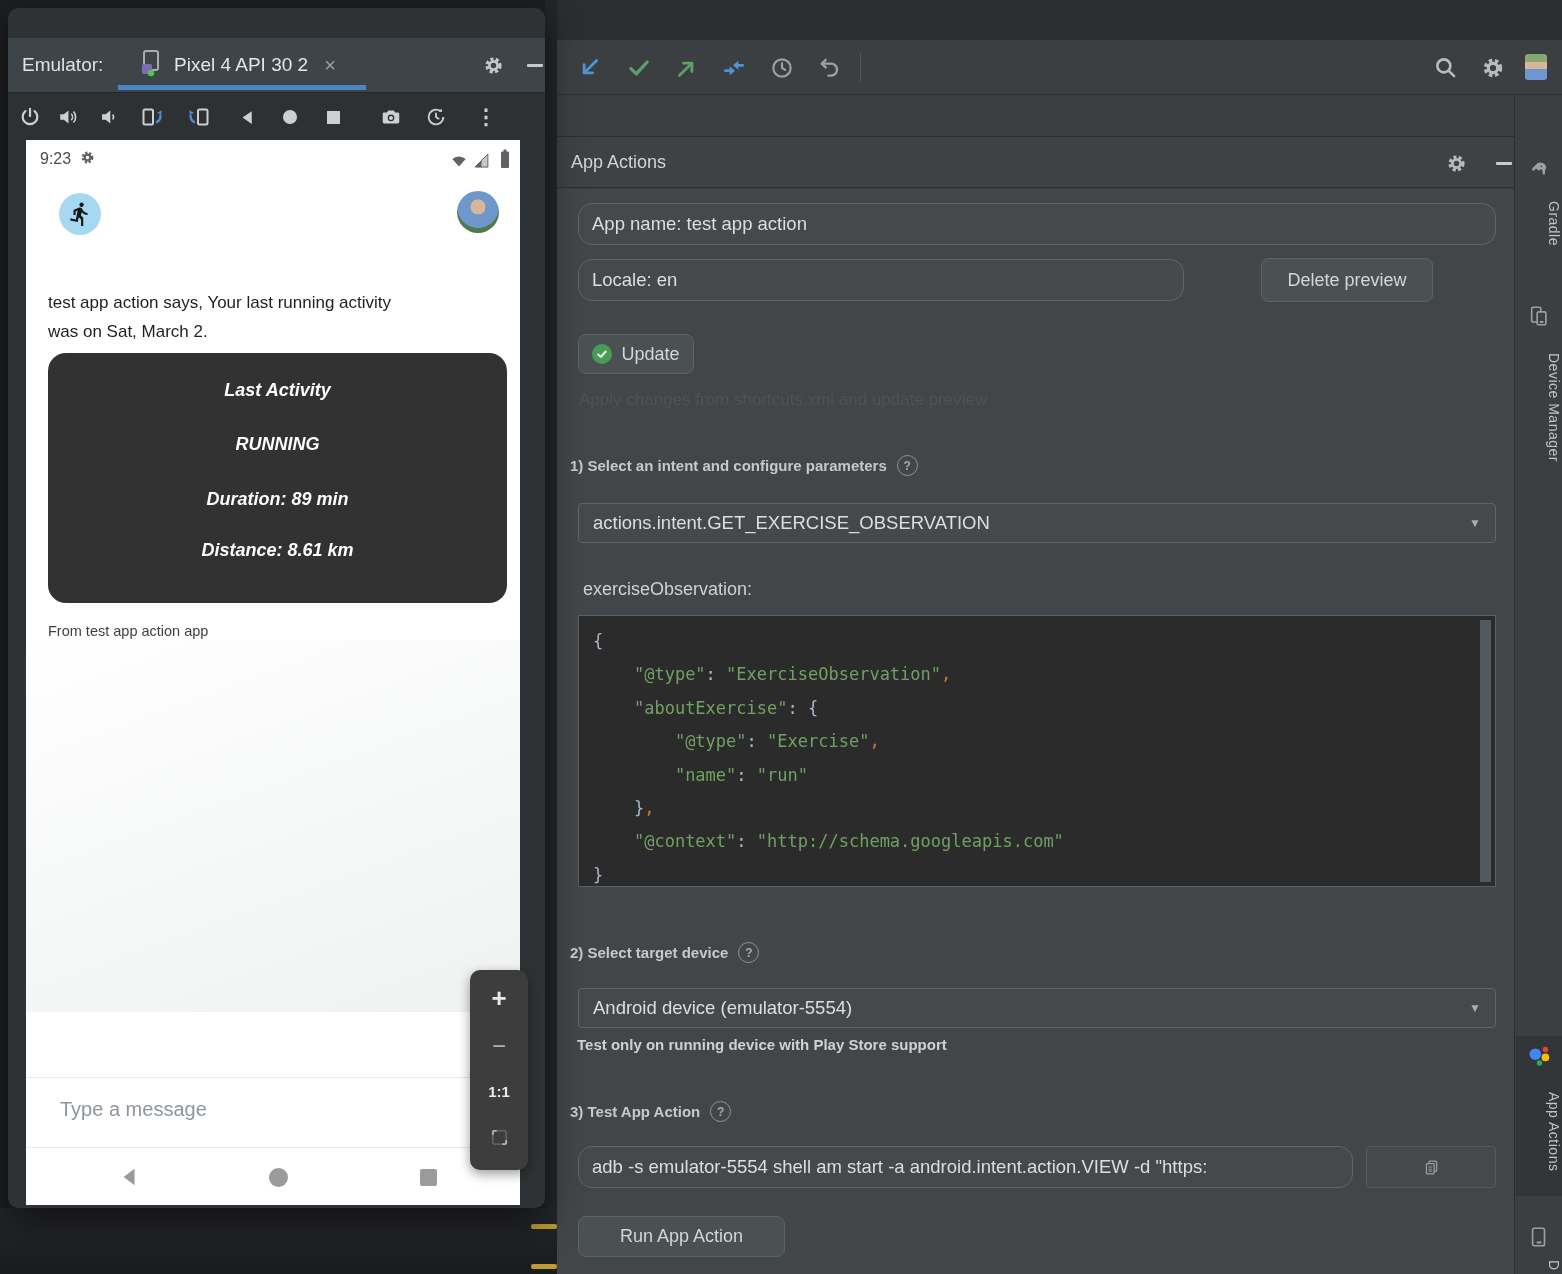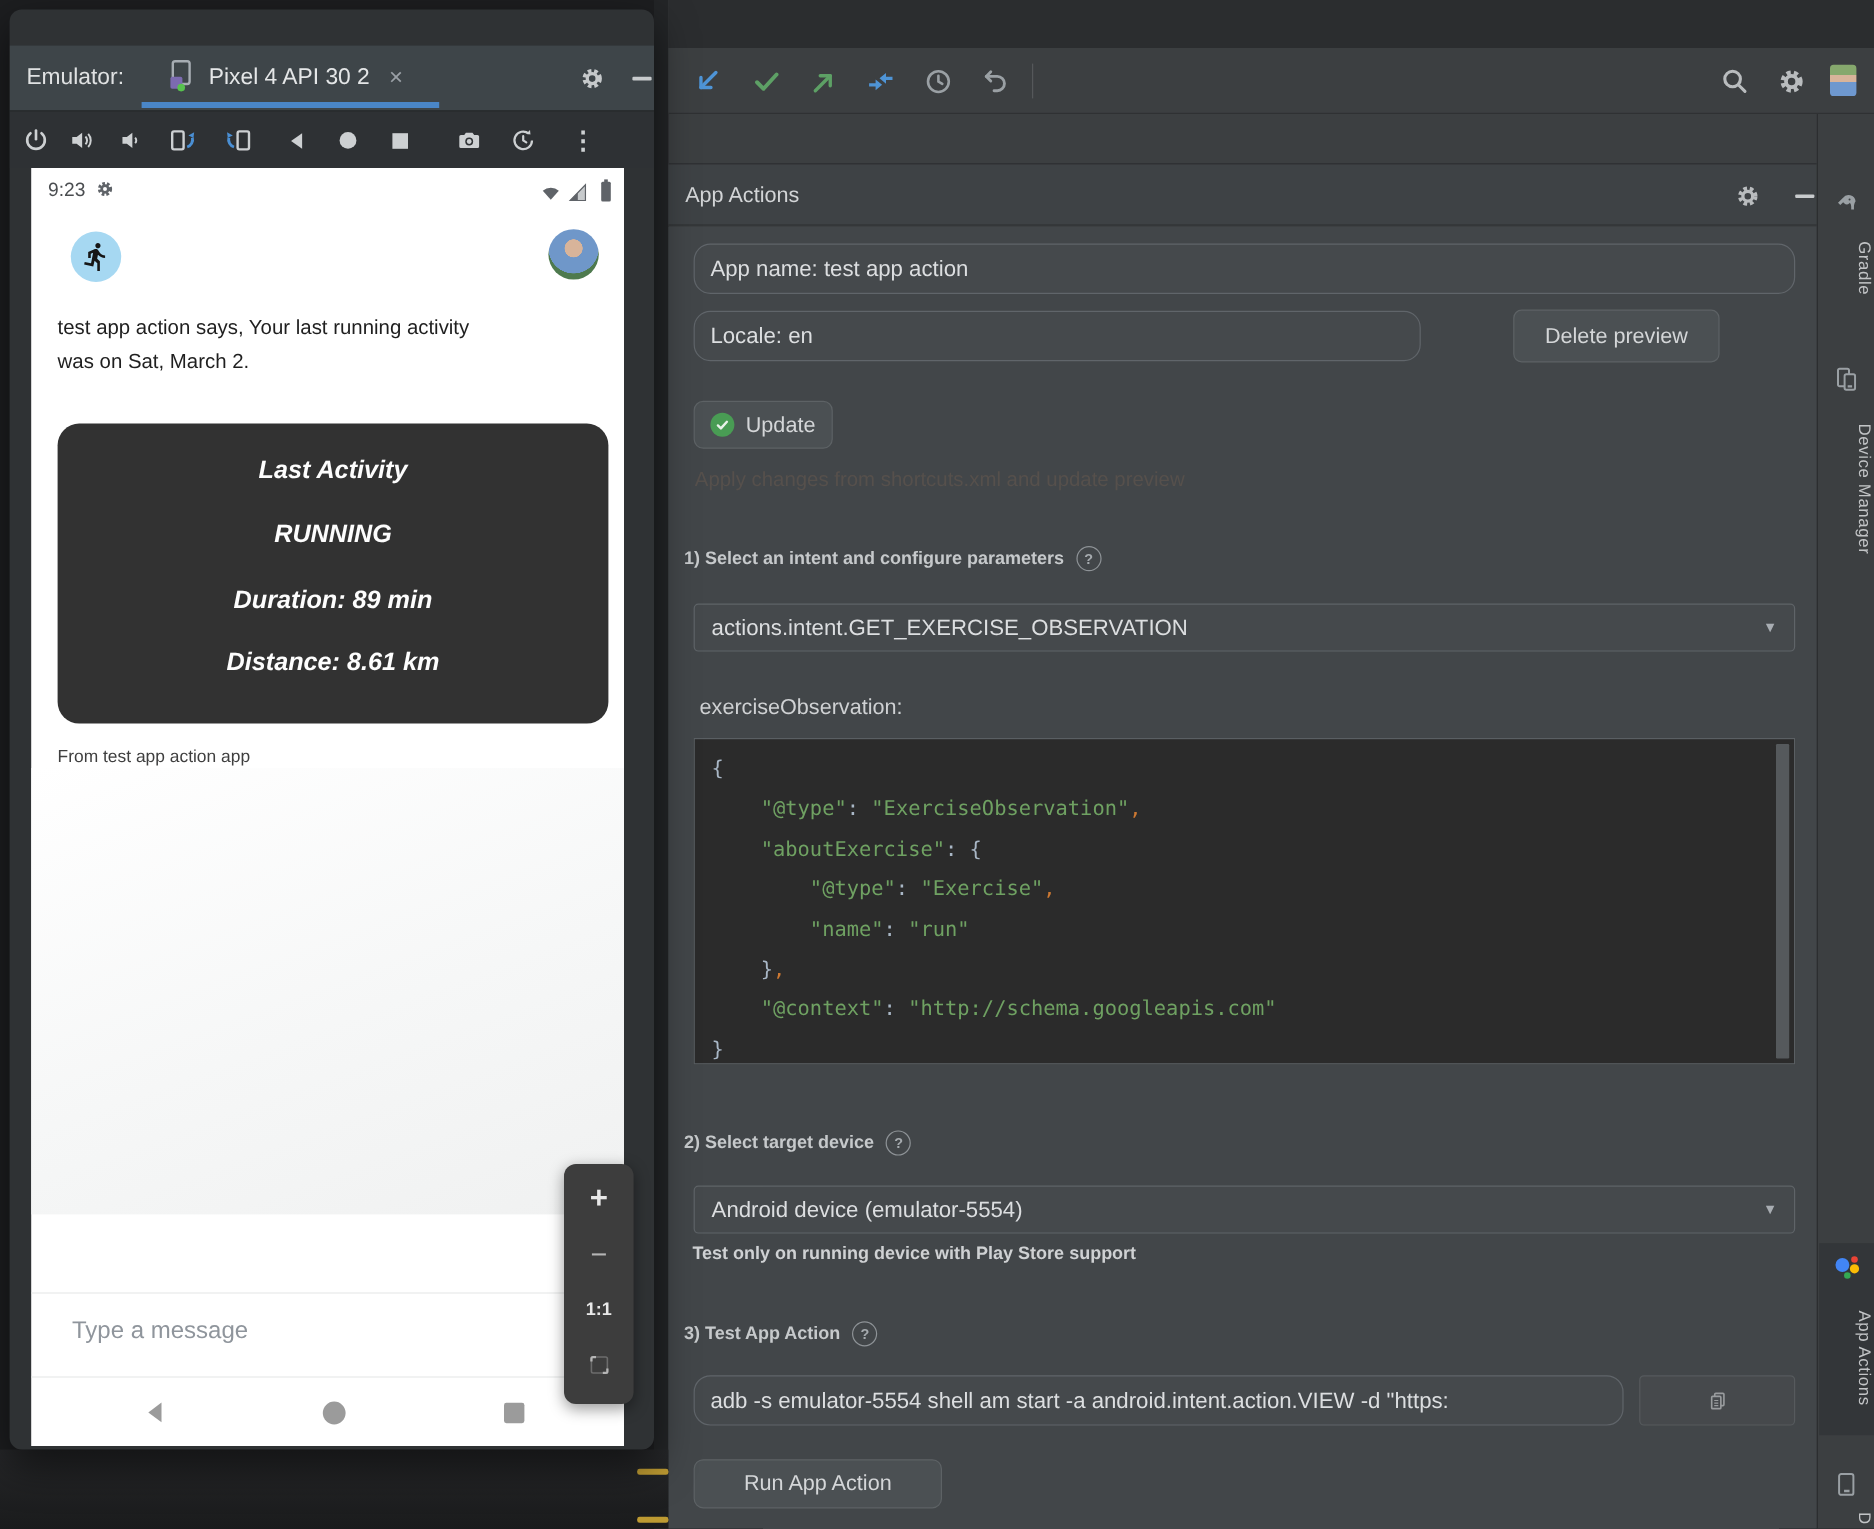--- a/index.html
+++ b/index.html
@@ -81,23 +81,23 @@
 
   
   .phone-screen { left:18px; top:132px; width:494px; height:1065px; background:#ffffff; overflow:hidden; }
   .status-time { position:absolute; left:14px; top:10px; font-size:16px; color:#4a4d50; }
   .shade { position:absolute; left:0; top:500px; width:100%; height:372px;
      background:linear-gradient(160deg,#ffffff 0%, #f6f7f7 55%, #f0f1f1 100%); }
   .avatar-runner { position:absolute; left:33px; top:53px; width:42px; height:42px; border-radius:50%;
      background:#a6d8f2; display:flex; align-items:center; justify-content:center; }
   .avatar-photo { position:absolute; left:431px; top:51px; width:42px; height:42px; border-radius:50%;
      background:radial-gradient(circle at 50% 38%, #d8b49a 0 22%, #6f97c9 23% 62%, #4e7a4e 63% 100%); }
-  .notif-text { position:absolute; left:22px; top:118px; font-size:17px; line-height:29px; color:#1f1f1f; }
+  .notif-text { position:absolute; left:22px; top:148px; font-size:17px; line-height:29px; color:#1f1f1f; }
   .activity-card { position:absolute; left:22px; top:213px; width:459px; height:250px; border-radius:18px;
-     background:#323232; color:#fdfdfd; font-weight:bold; font-style:italic; font-size:21px; }
+     background:#323232; color:#fdfdfd; font-weight:bold; font-style:italic; font-size:18px; }
   .card-line { position:absolute; left:0; width:100%; text-align:center; }
   .source-text { position:absolute; left:22px; top:483px; font-size:14.5px; color:#3f3f3f; }
   .divider { position:absolute; left:0; width:100%; height:1px; background:#e8e9e9; }
   .compose-text { position:absolute; left:34px; top:958px; font-size:20px; color:#8f959c; }
   .nav-item { position:absolute; top:1025px; width:24px; height:24px; display:flex; align-items:center; justify-content:center; }
 
   .zoom-panel { left:470px; top:970px; width:58px; height:200px; background:#3d3d3d; border-radius:10px;
      box-shadow:0 4px 12px rgba(0,0,0,.4); z-index:6; }
   .zoom-item { position:absolute; left:0; width:100%; text-align:center; color:#e8e8e8; }
 </style>

